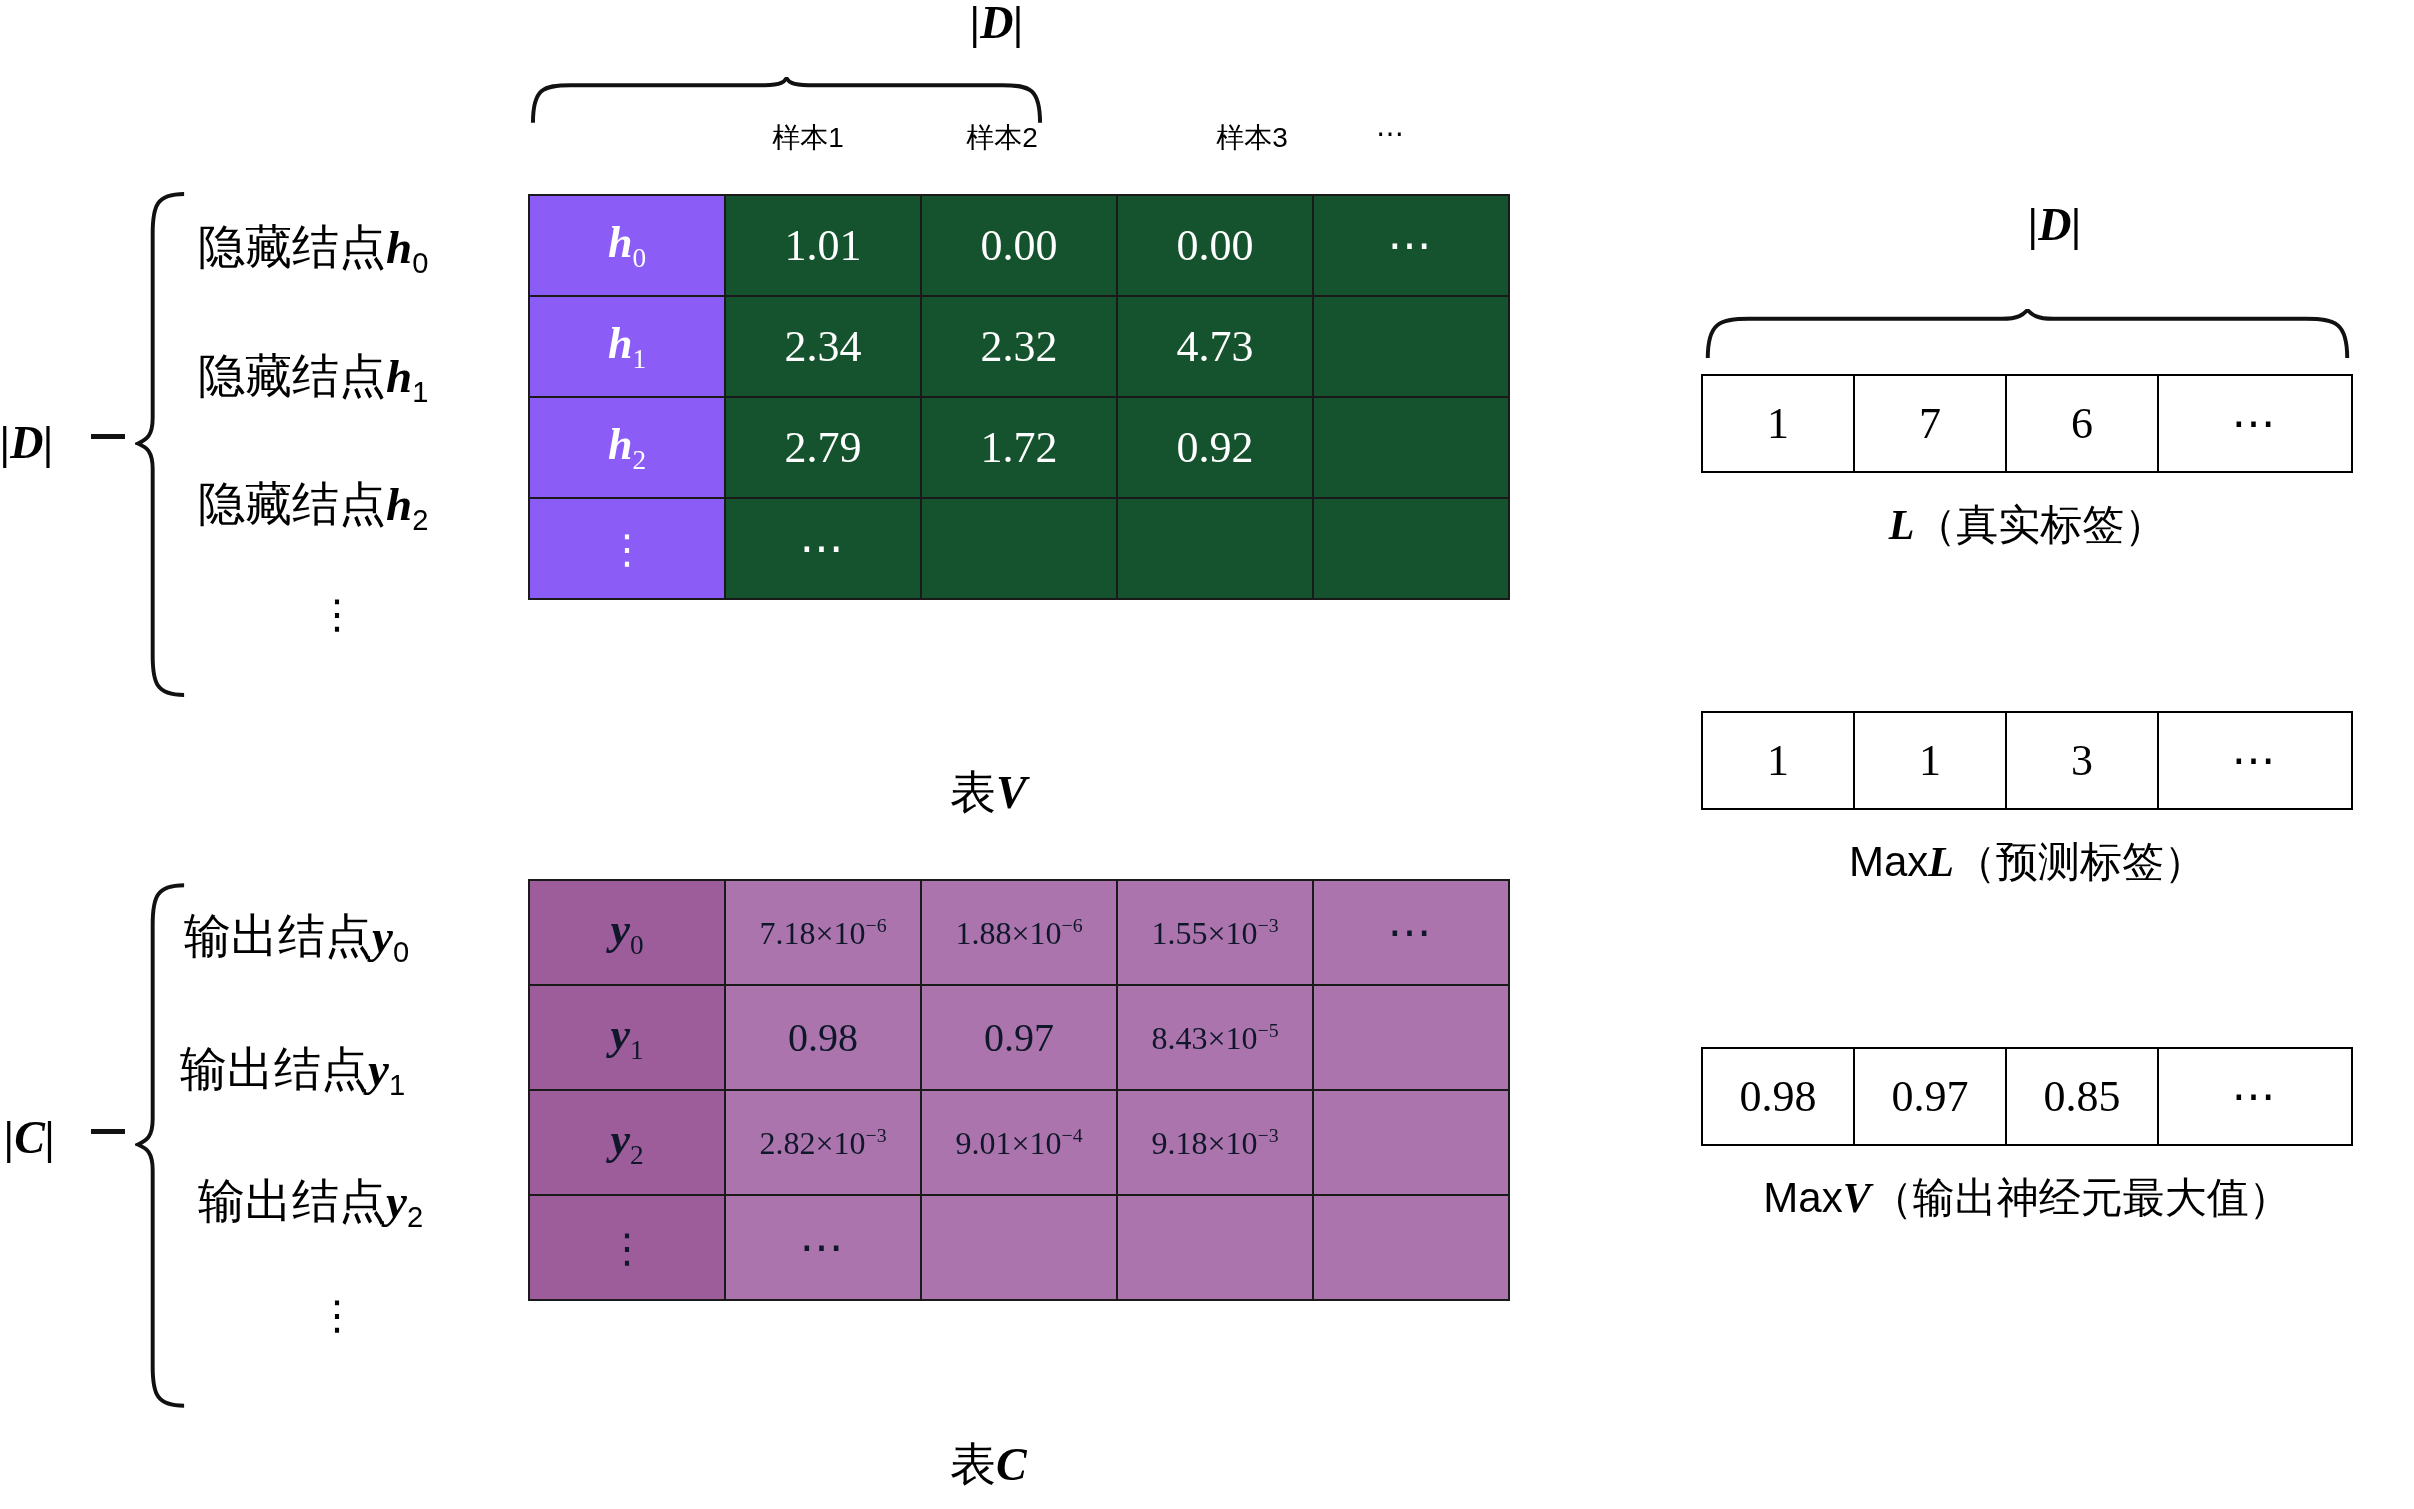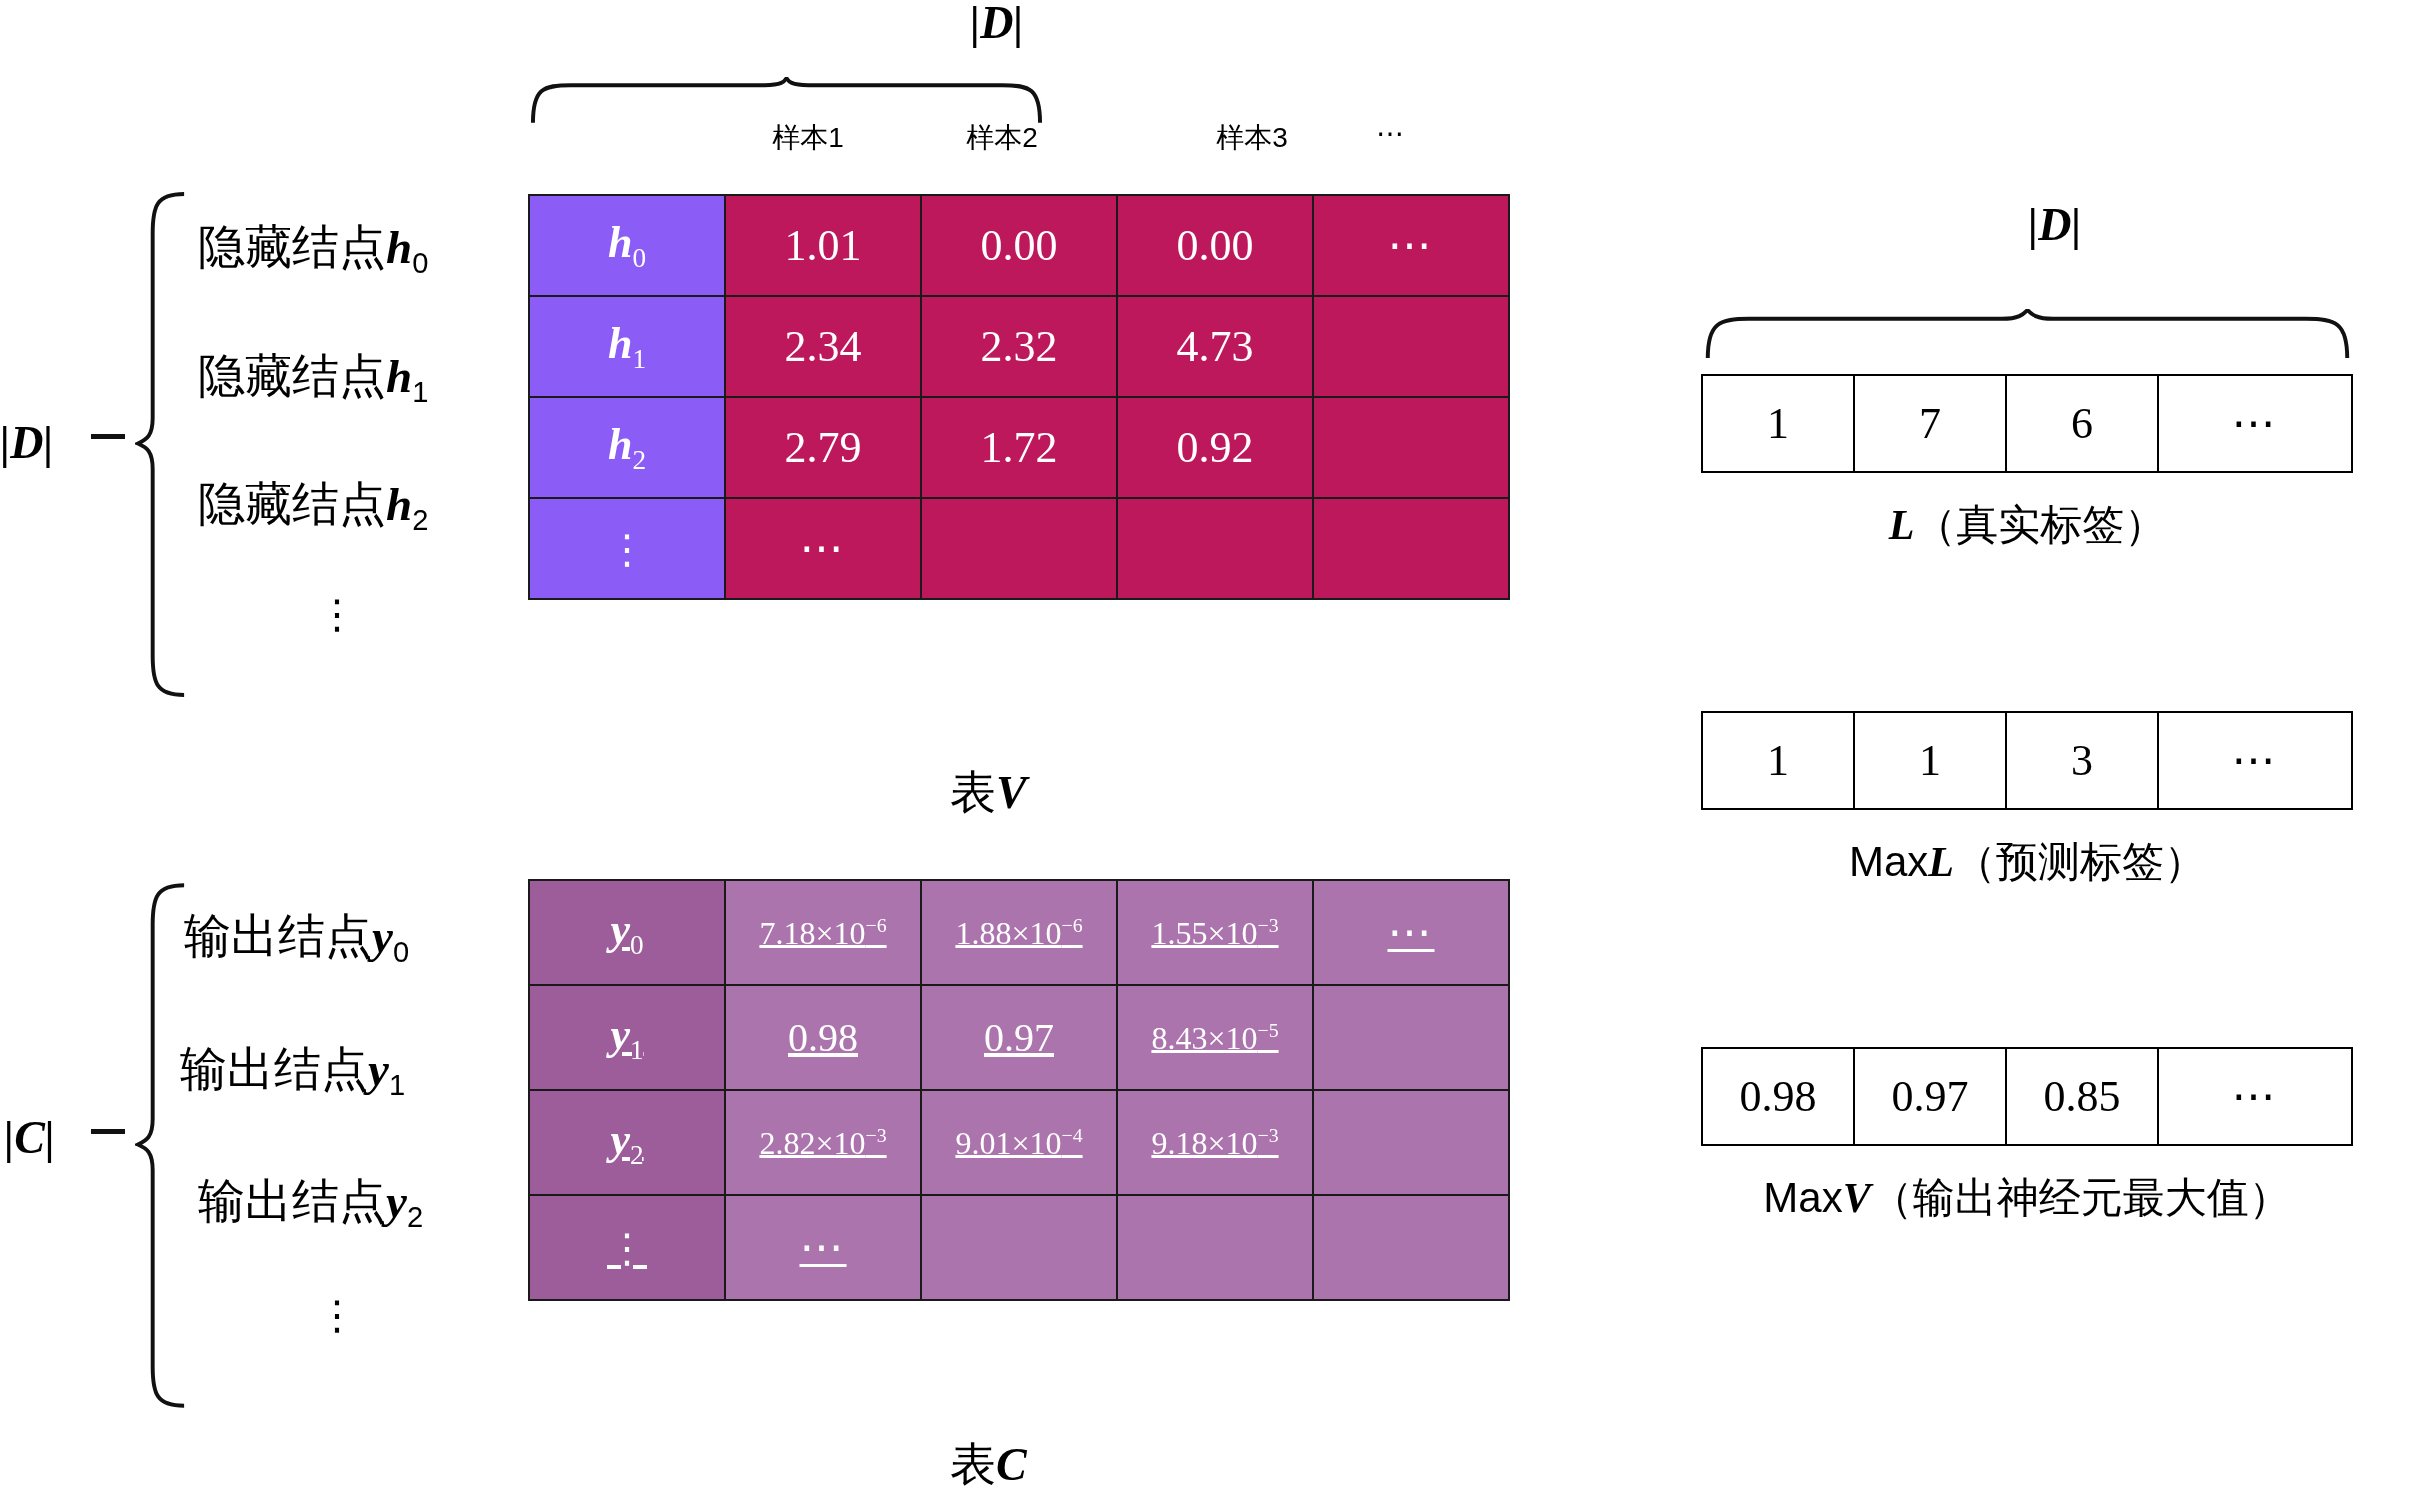--- a/index.html
+++ b/index.html
@@ -69,38 +69,37 @@
     vertical-align: middle;
     font-family: "Liberation Serif", serif;
     font-size: 44px;
     padding: 0;
   }
   #v-table td.rowhead {
     background: #8b5cf6;
     width: 194px; height: 99px;
   }
   #v-table td.cell {
-    background: #be185d;
+    background: #14532d;
     width: 158px; height: 99px;
   }
   #v-table td.cell.wide { width: 194px; }
 
   
   #c-table {
     left: 528px; top: 879px;
     border-collapse: collapse;
   }
   #c-table td {
     border: 2px solid #1a1a1a;
-    color: #ffffff;
+    color: #0f172a;
     text-align: center;
     vertical-align: middle;
     font-family: "Liberation Serif", serif;
     padding: 0;
-    text-decoration: underline;
   }
   #c-table td.rowhead {
     background: #9c5d9a;
     width: 194px; height: 103px;
     font-size: 44px;
   }
   #c-table td.cell {
     background: #ac74ac;
     width: 194px; height: 103px;
     font-size: 32px;

